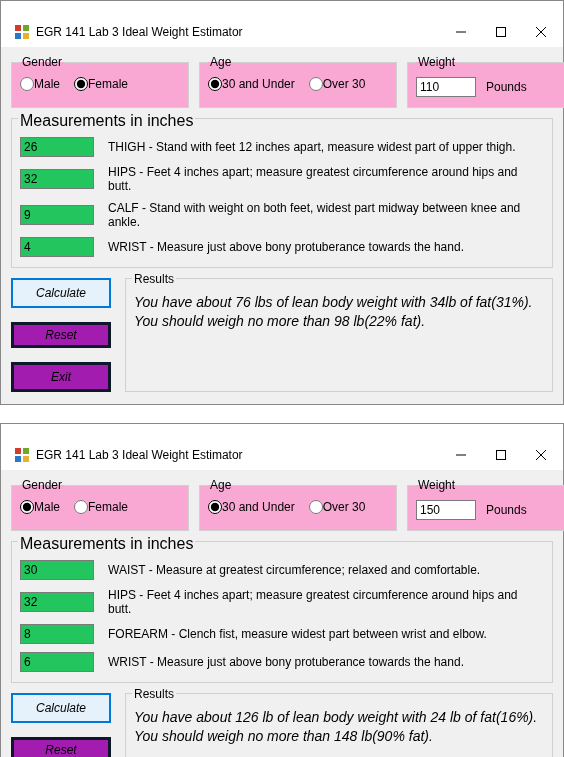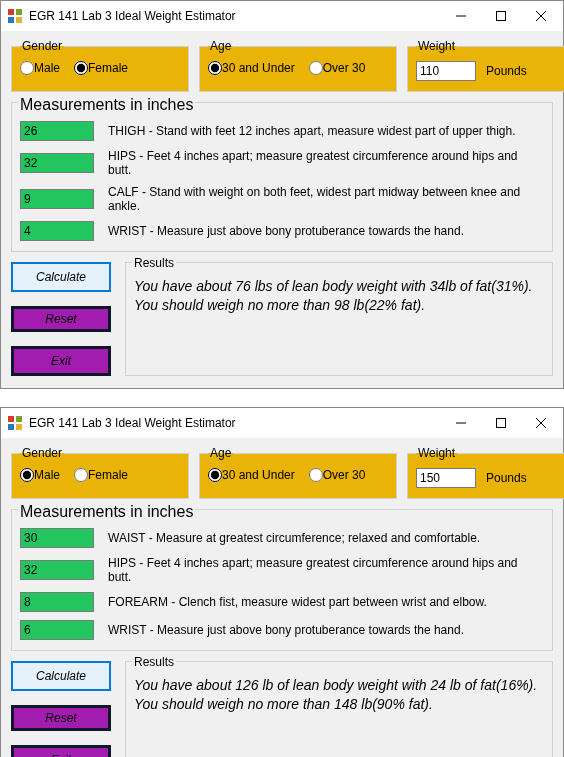--- a/index.html
+++ b/index.html
@@ -15,22 +15,23 @@
     width: 564px;
     background: #fff;
     border: 1px solid #888;
     box-sizing: border-box;
     margin-bottom: 18px;
   }
   .titlebar {
     height: 30px;
     display: flex;
     align-items: center;
-    padding: 0 2px 0 6px;
+    padding: 16px 2px 0 6px;
     background: #fff;
+    margin-left: 7px;
   }
   .titlebar .icon {
     width: 16px; height: 16px;
     margin-right: 6px;
     display:flex;align-items:center;justify-content:center;
   }
   .titlebar .title { flex: 1; font-size: 12px; }
   .winbtns { display:flex; }
   .winbtn {
     width: 40px; height: 28px;
@@ -40,21 +41,21 @@
   }
   .client {
     background: #f0f0f0;
     padding: 8px 10px 12px 10px;
   }
   .toprow { display:flex; gap: 10px; }
   fieldset.group {
     border: 1px solid #d0d0d0;
     margin: 0;
     padding: 4px 8px 10px 8px;
-    background: #eab308;
+    background: #f9a8d4;
   }
   fieldset.group > legend {
     font-size: 12px;
     padding: 0 2px;
   }
   .gender-group { flex: 0 0 160px; }
   .age-group    { flex: 0 0 180px; }
   .weight-group { flex: 0 0 150px; }
   .radio-row { display:flex; align-items:center; gap: 14px; margin-top: 4px;}
   .radio-row label { display:flex; align-items:center; font-size:12px; }

